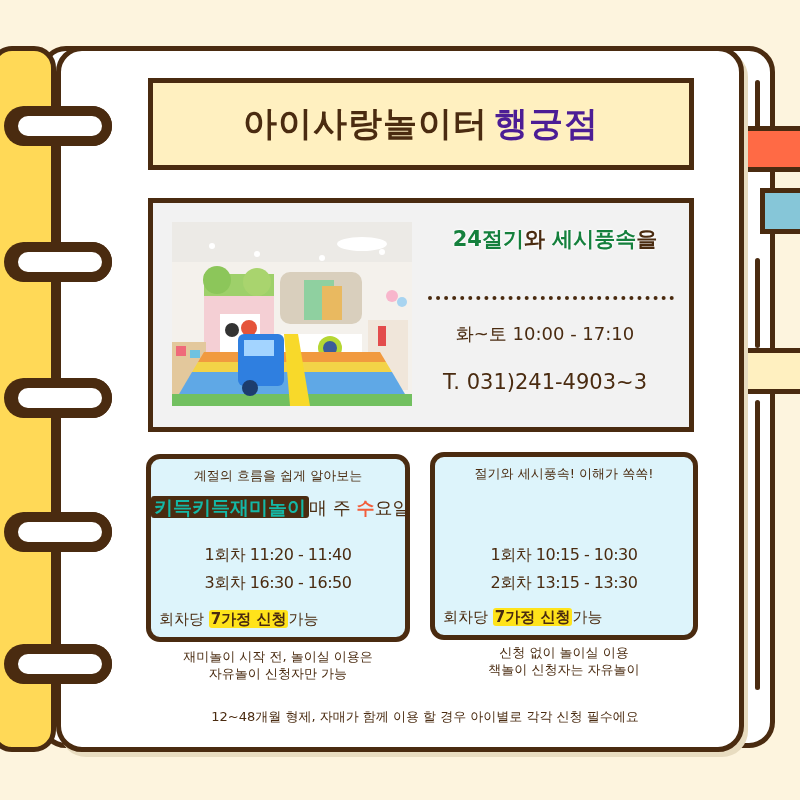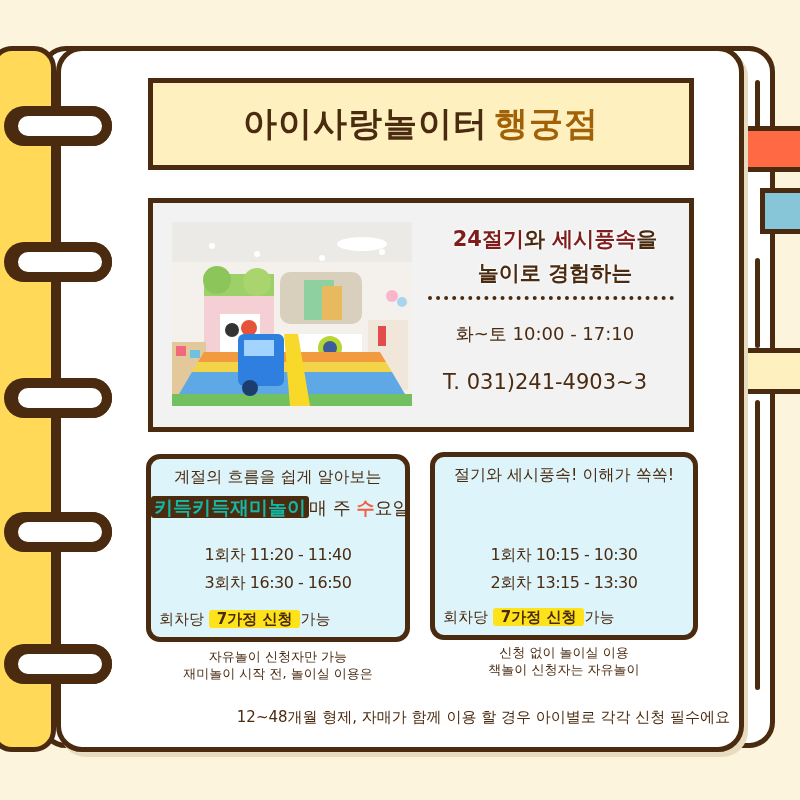--- a/index.html
+++ b/index.html
@@ -45,59 +45,59 @@
   }
   .ring-knob { width: 40px; height: 40px; background: #4a2b10; border-radius: 50%; }
 
   
   .title-box {
     left: 148px; top: 78px; width: 546px; height: 92px;
     background: #fff0c0; border: 5px solid #4a2b10; box-sizing: border-box;
     display: flex; align-items: center; justify-content: center;
     font-weight: bold; font-size: 34px; letter-spacing: 1px;
   }
-  .title-accent { color: #a16207; margin-left: 6px; }
+  .title-accent { color: #4c1d95; margin-left: 6px; }
 
   
   .info-box {
     left: 148px; top: 198px; width: 546px; height: 234px;
     background: #f2f2f2; border: 5px solid #4a2b10; box-sizing: border-box;
   }
   .photo {
     left: 172px; top: 222px; width: 240px; height: 184px; overflow: hidden;
     background: #f7f4ee;
   }
   .info-text { left: 420px; top: 222px; width: 270px; text-align: center; }
   .headline { font-weight: bold; font-size: 21px; line-height: 34px; text-shadow: 0 0 3px #fff, 0 0 3px #fff; }
-  .hl-accent { color: #7f1d1d; }
+  .hl-accent { color: #15803d; }
   .dots { left: 428px; top: 296px; width: 246px; border-top: 4px dotted #4a2b10; }
   .hours { left: 420px; top: 322px; width: 250px; text-align: center; font-size: 18px; }
   .phone { left: 420px; top: 370px; width: 250px; text-align: center; font-size: 21px; }
 
   
   .card {
     width: 264px; height: 188px; box-sizing: border-box;
     background: #ddf4fb; border: 5px solid #4a2b10; border-radius: 14px;
   }
-  .card-sub { font-size: 16px; text-align: center; position: absolute; width: 100%; top: 8px; }
+  .card-sub { font-size: 13px; text-align: center; position: absolute; width: 100%; top: 8px; }
   .card-title {
     position: absolute; left: 0; width: 100%; top: 36px; text-align: center;
     font-size: 18px; white-space: nowrap;
   }
   .card-name {
     font-weight: bold; font-size: 19px; color: #14b8a6; background: #4a2b10;
     padding: 0 3px; border-radius: 3px;
   }
   .day-accent { color: #f25e3b; font-weight: bold; }
   .session { position: absolute; width: 100%; text-align: center; font-size: 16px; font-weight: normal; letter-spacing: -0.5px; }
   .card-foot { position: absolute; left: 8px; bottom: 8px; font-size: 15px; }
-  .hl-yellow { background: #ffe31a; font-weight: bold; padding: 0 8px; border-radius: 3px; }
+  .hl-yellow { background: #ffe31a; font-weight: bold; padding: 0 2px; border-radius: 3px; }
 
   .note { font-size: 13px; text-align: center; line-height: 17px; }
-  .footer-note { left: 120px; top: 708px; width: 610px; text-align: right; font-size: 15px; }
+  .footer-note { left: 120px; top: 708px; width: 610px; text-align: center; font-size: 13px; }
 </style>
 </head>
 <body>
 
 <div class="abs back-page"></div>
 <div class="abs tab tab-red"></div>
 <div class="abs tab tab-blue"></div>
 <div class="abs tab tab-yellow"></div>
 <div class="abs inner-line" style="left:755px; top:80px; height:50px;"></div>
 <div class="abs inner-line" style="left:755px; top:258px; height:90px;"></div>
@@ -172,40 +172,39 @@
     <polygon points="112,112 126,112 138,184 118,184" fill="#f8d92a"></polygon>
     <circle cx="220" cy="74" r="6" fill="#f8b6cc"></circle>
       <circle cx="230" cy="80" r="5" fill="#a8d4f0"></circle>
   </svg>
 </div>
 
 <div class="abs info-text">
   <div class="headline">
     <span class="hl-accent">24절기</span><span>와 </span><span class="hl-accent">세시풍속</span><span>을</span>
   </div>
-  <div class="headline">놀이로 경험하는</div>
 </div>
 <div class="abs dots"></div>
 <div class="abs hours">화~토 10:00 - 17:10</div>
 <div class="abs phone">T. 031)241-4903~3</div>
 
 <div class="abs card" style="left:146px; top:454px;">
   <div class="card-sub">계절의 흐름을 쉽게 알아보는</div>
   <div class="card-title">
     <span class="card-name">키득키득재미놀이</span><span>매 주 </span><span class="day-accent">수</span><span>요일</span>
   </div>
   <div class="session" style="top:86px;">1회차 11:20 - 11:40</div>
   <div class="session" style="top:114px;">3회차 16:30 - 16:50</div>
   <div class="card-foot">
     <span>회차당 </span><span class="hl-yellow">7가정 신청</span><span>가능</span>
   </div>
 </div>
 <div class="abs note" style="left:146px; top:648px; width:264px;">
+  <div>재미놀이 시작 전, 놀이실 이용은</div>
   <div>자유놀이 신청자만 가능</div>
-  <div>재미놀이 시작 전, 놀이실 이용은</div>
 </div>
 
 <div class="abs card" style="left:430px; top:452px; width:268px;">
   <div class="card-sub">절기와 세시풍속! 이해가 쏙쏙!</div>
   <div class="session" style="top:88px;">1회차 10:15 - 10:30</div>
   <div class="session" style="top:116px;">2회차 13:15 - 13:30</div>
   <div class="card-foot">
     <span>회차당 </span><span class="hl-yellow">7가정 신청</span><span>가능</span>
   </div>
 </div>

